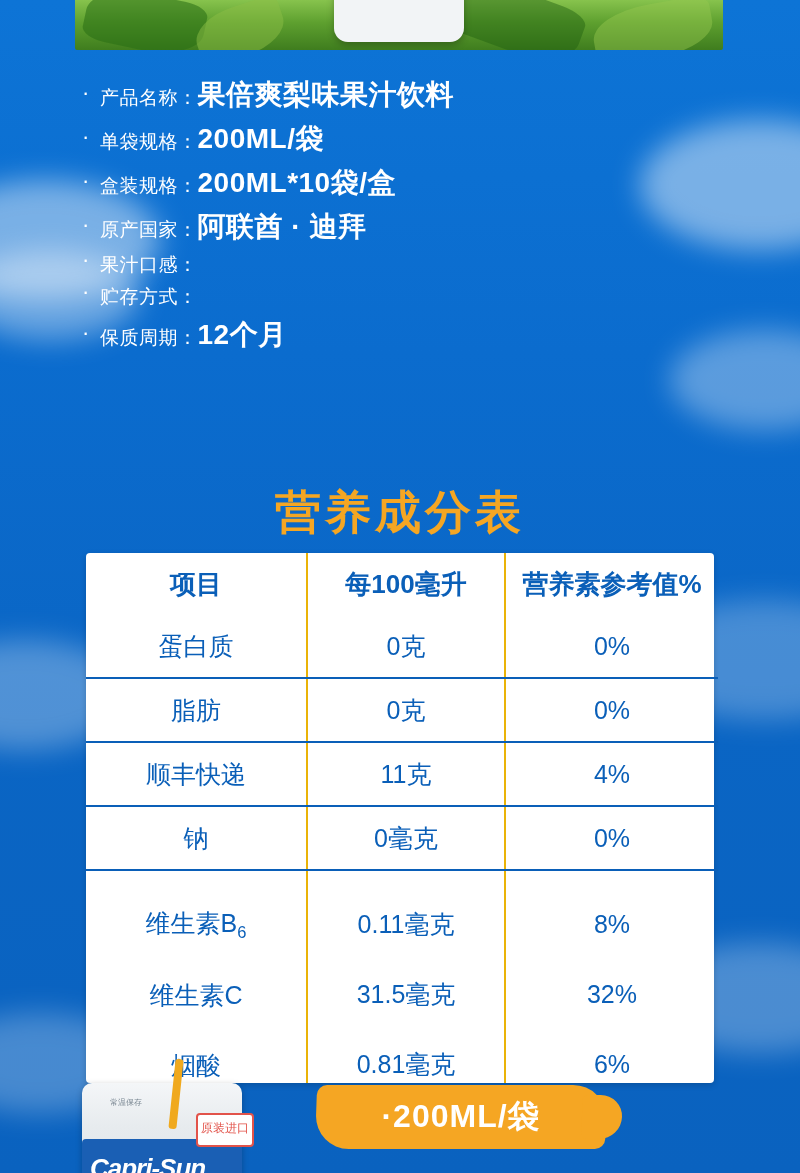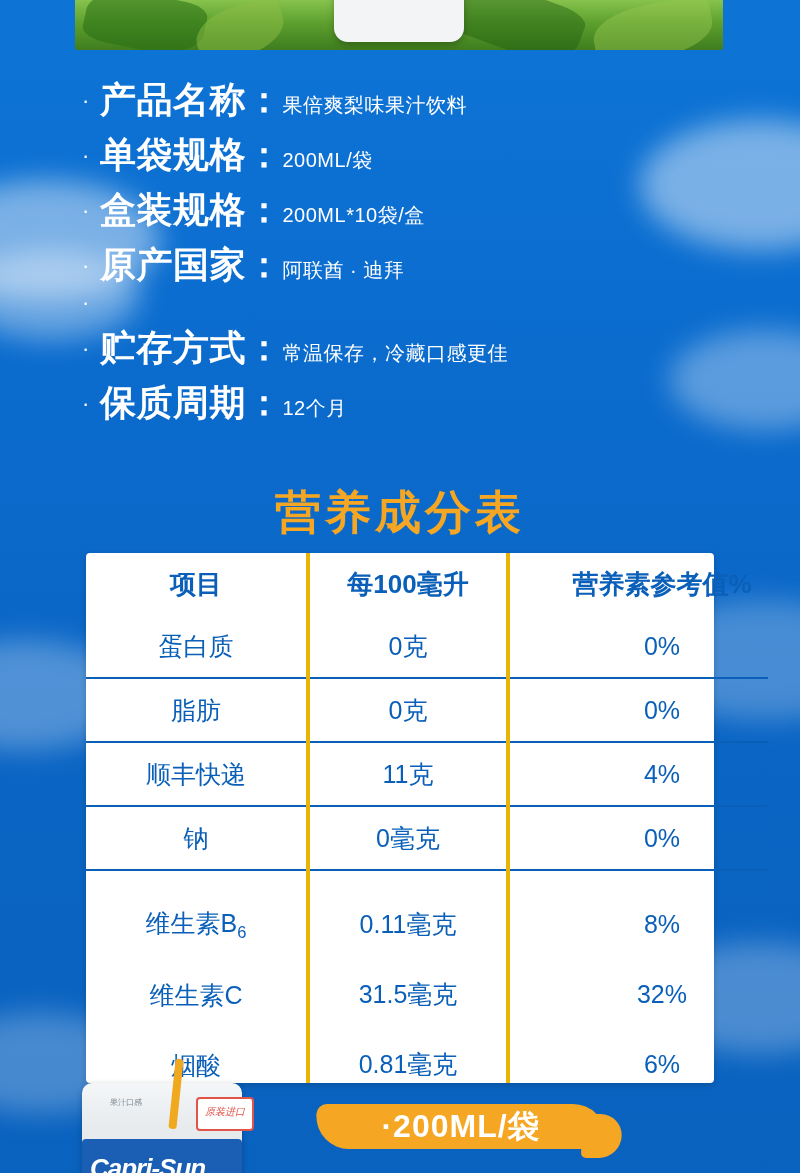--- a/index.html
+++ b/index.html
@@ -84,28 +84,28 @@
   }
   .spec-bullet {
     width: 18px;
     flex: 0 0 18px;
     font-size: 22px;
     line-height: 1;
     color: #ffffff;
     transform: translateY(-4px);
   }
   .spec-label {
-    font-size: 36px;
+    font-size: 19px;
+    font-weight: normal;
+    letter-spacing: 0.5px;
+    white-space: nowrap;
+  }
+  .spec-value {
+    font-size: 28px;
     font-weight: bold;
-    letter-spacing: 0.5px;
-    white-space: nowrap;
-  }
-  .spec-value {
-    font-size: 20px;
-    font-weight: normal;
     letter-spacing: 0.5px;
     white-space: nowrap;
   }
 
   
   .nutri-title {
     position: absolute;
     top: 482px;
     left: 0;
     width: 800px;
@@ -129,27 +129,27 @@
   }
   .nutri-table table {
     width: 100%;
     border-collapse: collapse;
     table-layout: fixed;
   }
   .nutri-table td {
     text-align: center;
     color: #0a5fb8;
     font-size: 25px;
-    border-right: 4px solid #eab308;
+    border-right: 2px solid #eab308;
     border-bottom: 2px solid #0a5fb8;
     padding: 0;
     height: 62px;
     vertical-align: middle;
   }
-  .nutri-table tr td:last-child { border-right: none; padding-left: 46px; }
+  .nutri-table tr td:last-child { border-right: none; }
   .nutri-table tr:last-child td { border-bottom: none; }
   .nutri-table thead td {
     font-weight: bold;
     height: 62px;
     font-size: 26px;
   }
   .nutri-table td.col0 { width: 220px; }
   .nutri-table td.col1 { width: 196px; }
   .nutri-table td.col2 { width: 212px; }
   .multi-cell {
@@ -207,48 +207,47 @@
     top: -6px;
     width: 8px;
     height: 70px;
     background: #f0a91e;
     transform: rotate(6deg);
     border-radius: 3px;
   }
   .bottom-pouch .badge {
     position: absolute;
     right: -6px;
-    top: 32px;
+    top: 48px;
     width: 54px;
     height: 30px;
     background: #fff;
     border: 2px solid #e2534a;
     border-radius: 4px;
     color: #e2534a;
-    font-size: 10px;
+    font-size: 12px;
     text-align: center;
     line-height: 26px;
     white-space: nowrap;
-    font-style: italic;
   }
   .bottom-pouch .toptext {
     position: absolute;
     left: 34px;
     top: 32px;
     font-size: 8px;
     color: #7b8893;
     white-space: nowrap;
   }
 
   .ribbon {
     position: absolute;
     left: 316px;
     bottom: 24px;
     width: 290px;
-    height: 45px;
+    height: 64px;
     text-align: center;
   }
   .ribbon .shape {
     position: absolute;
     inset: 0;
     background: #f5a623;
     border-radius: 10px 34px 10px 34px;
     transform: skewX(-2deg);
   }
   .ribbon .shape:after {
@@ -314,25 +313,25 @@
     <span class="spec-label">盒装规格：</span>
     <span class="spec-value">200ML*10袋/盒</span>
   </div>
   <div class="spec-row">
     <span class="spec-bullet">·</span>
     <span class="spec-label">原产国家：</span>
     <span class="spec-value">阿联酋 · 迪拜</span>
   </div>
   <div class="spec-row">
     <span class="spec-bullet">·</span>
+    <span class="spec-label">果汁口感：</span>
   </div>
   <div class="spec-row">
     <span class="spec-bullet">·</span>
     <span class="spec-label">贮存方式：</span>
-    <span class="spec-value">常温保存，冷藏口感更佳</span>
   </div>
   <div class="spec-row">
     <span class="spec-bullet">·</span>
     <span class="spec-label">保质周期：</span>
     <span class="spec-value">12个月</span>
   </div>
 </div>
 
 <div class="nutri-title">营养成分表</div>
 
@@ -383,21 +382,21 @@
           <div>6%</div>
         </td>
       </tr>
     </tbody>
   </table>
 </div>
 
 <div class="bottom-pouch">
   <div class="body"></div>
   <div class="straw"></div>
-  <div class="toptext">果汁口感</div>
+  <div class="toptext">常温保存</div>
   <div class="blueband"></div>
   <div class="brand">Capri-Sun</div>
   <div class="badge">原装进口</div>
 </div>
 
 <div class="ribbon">
   <div class="shape"></div>
   <div class="label">·200ML/袋</div>
 </div>
 

